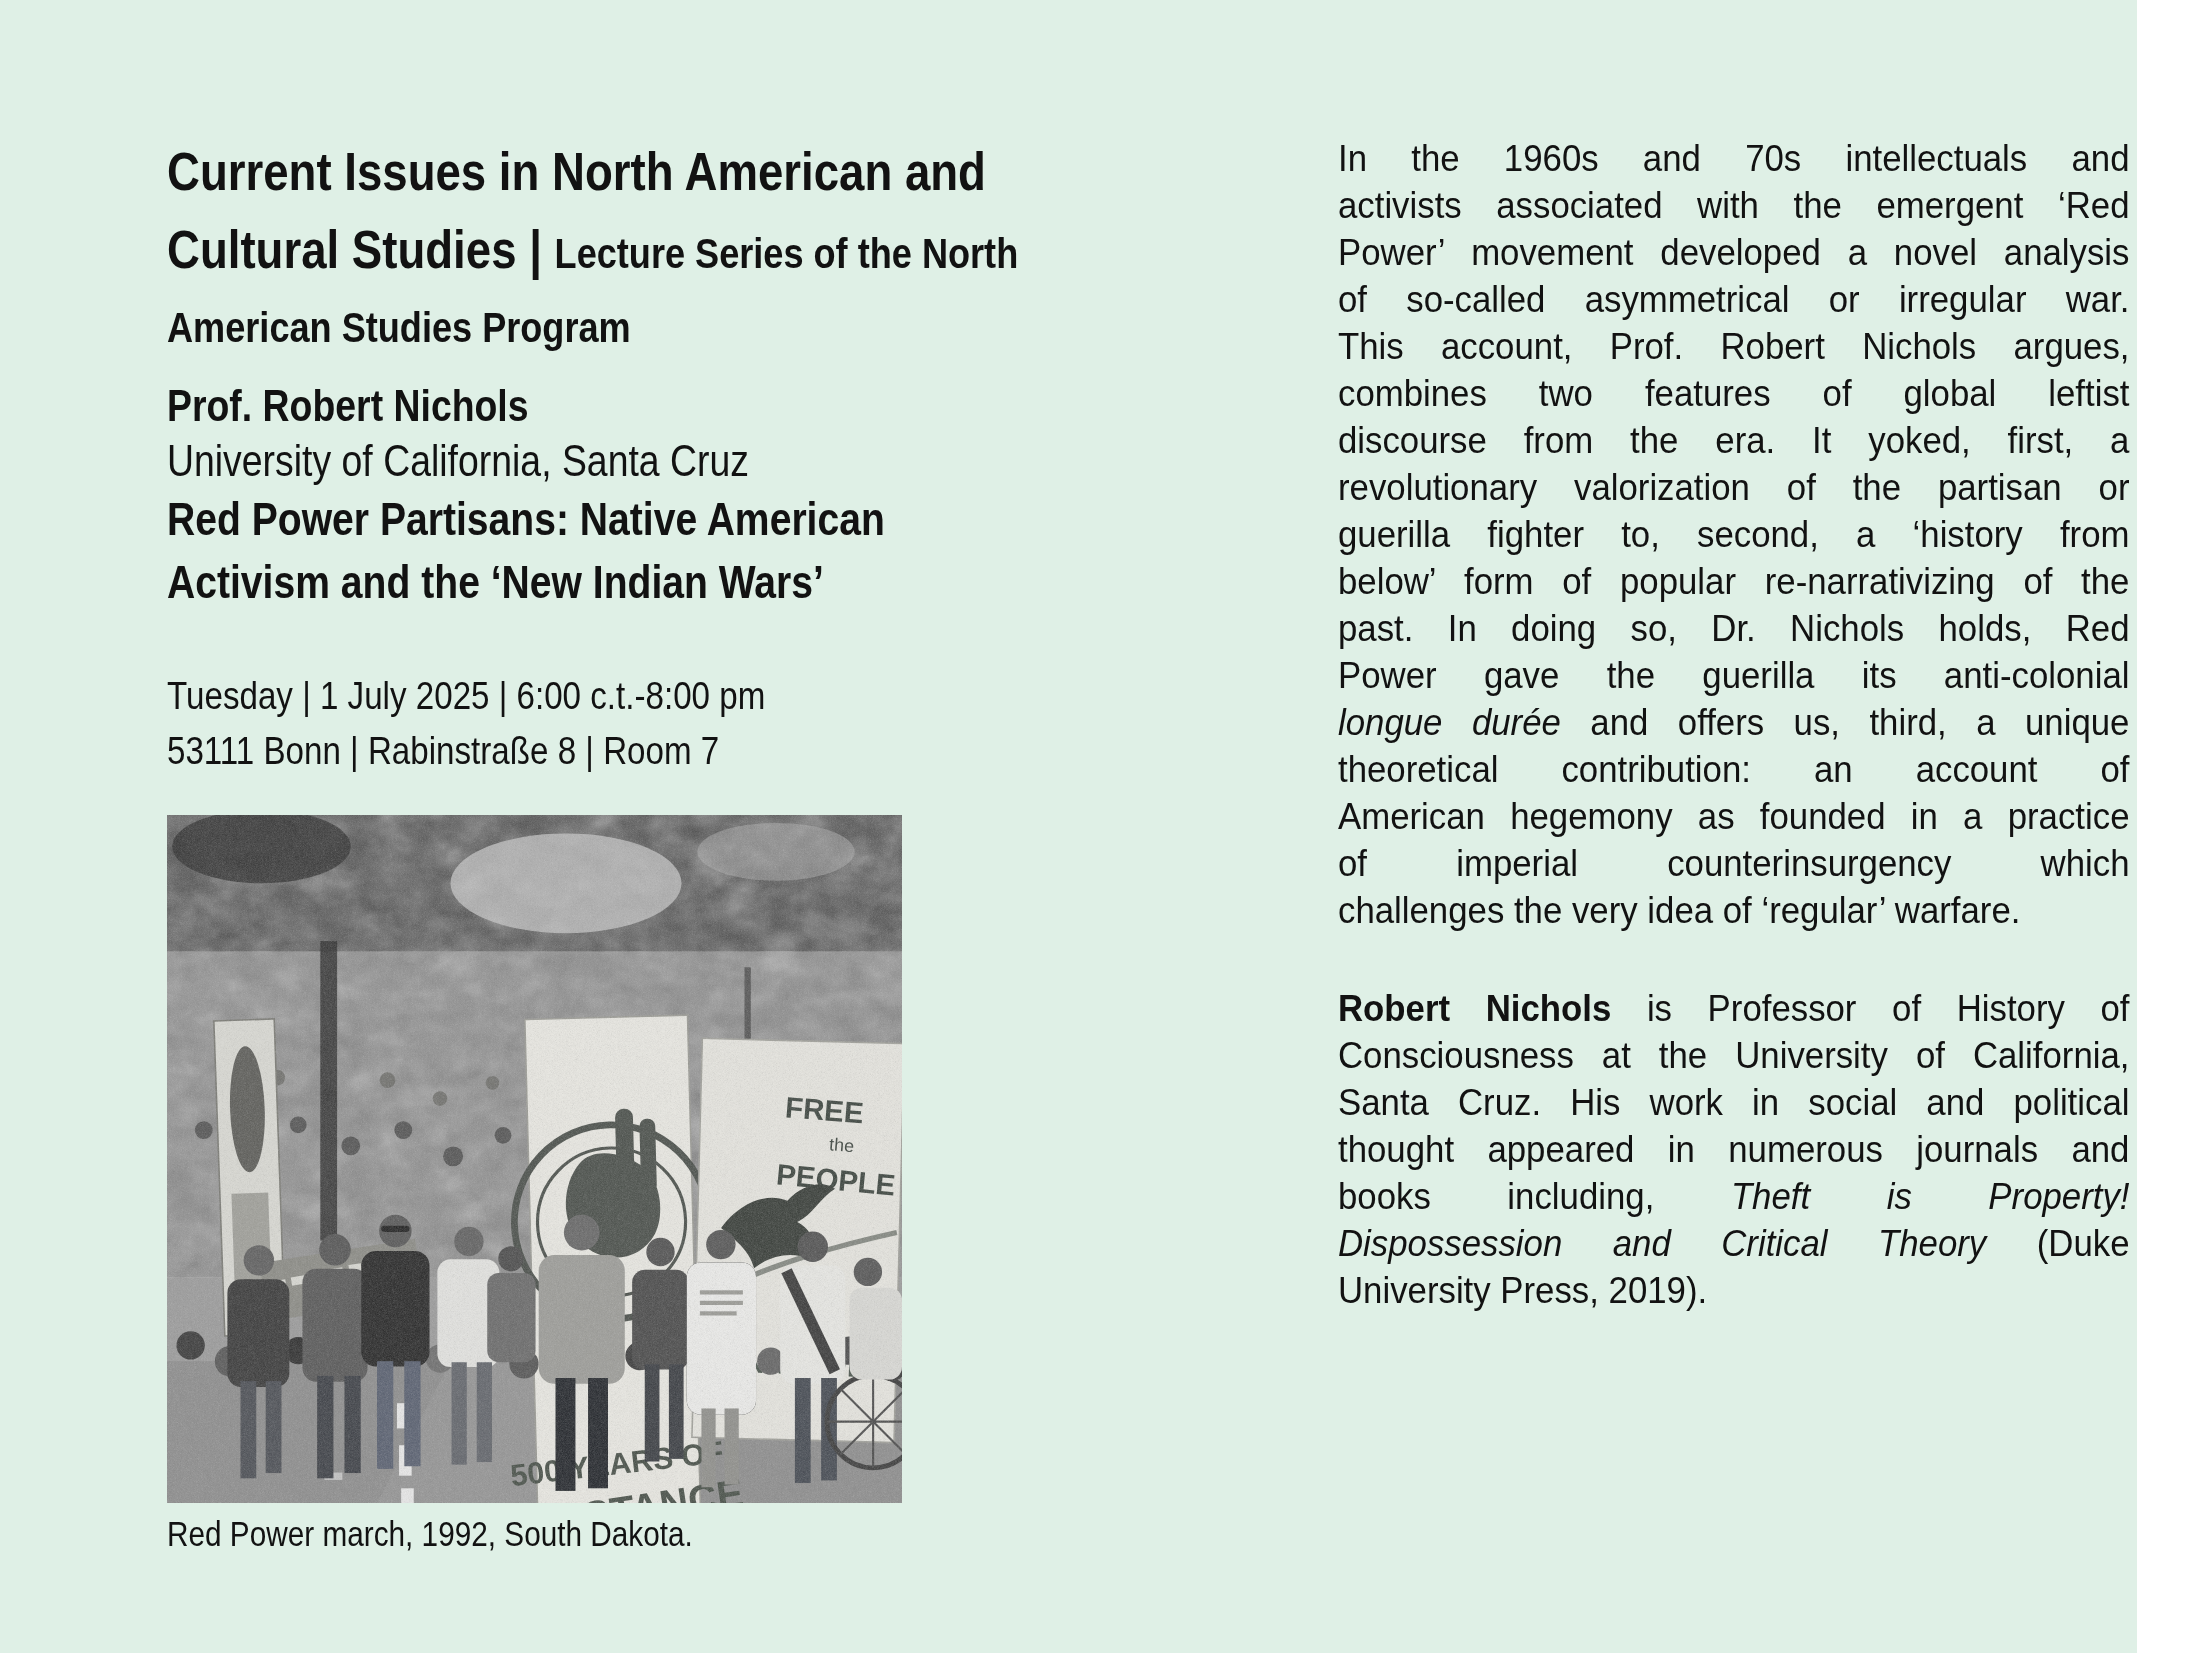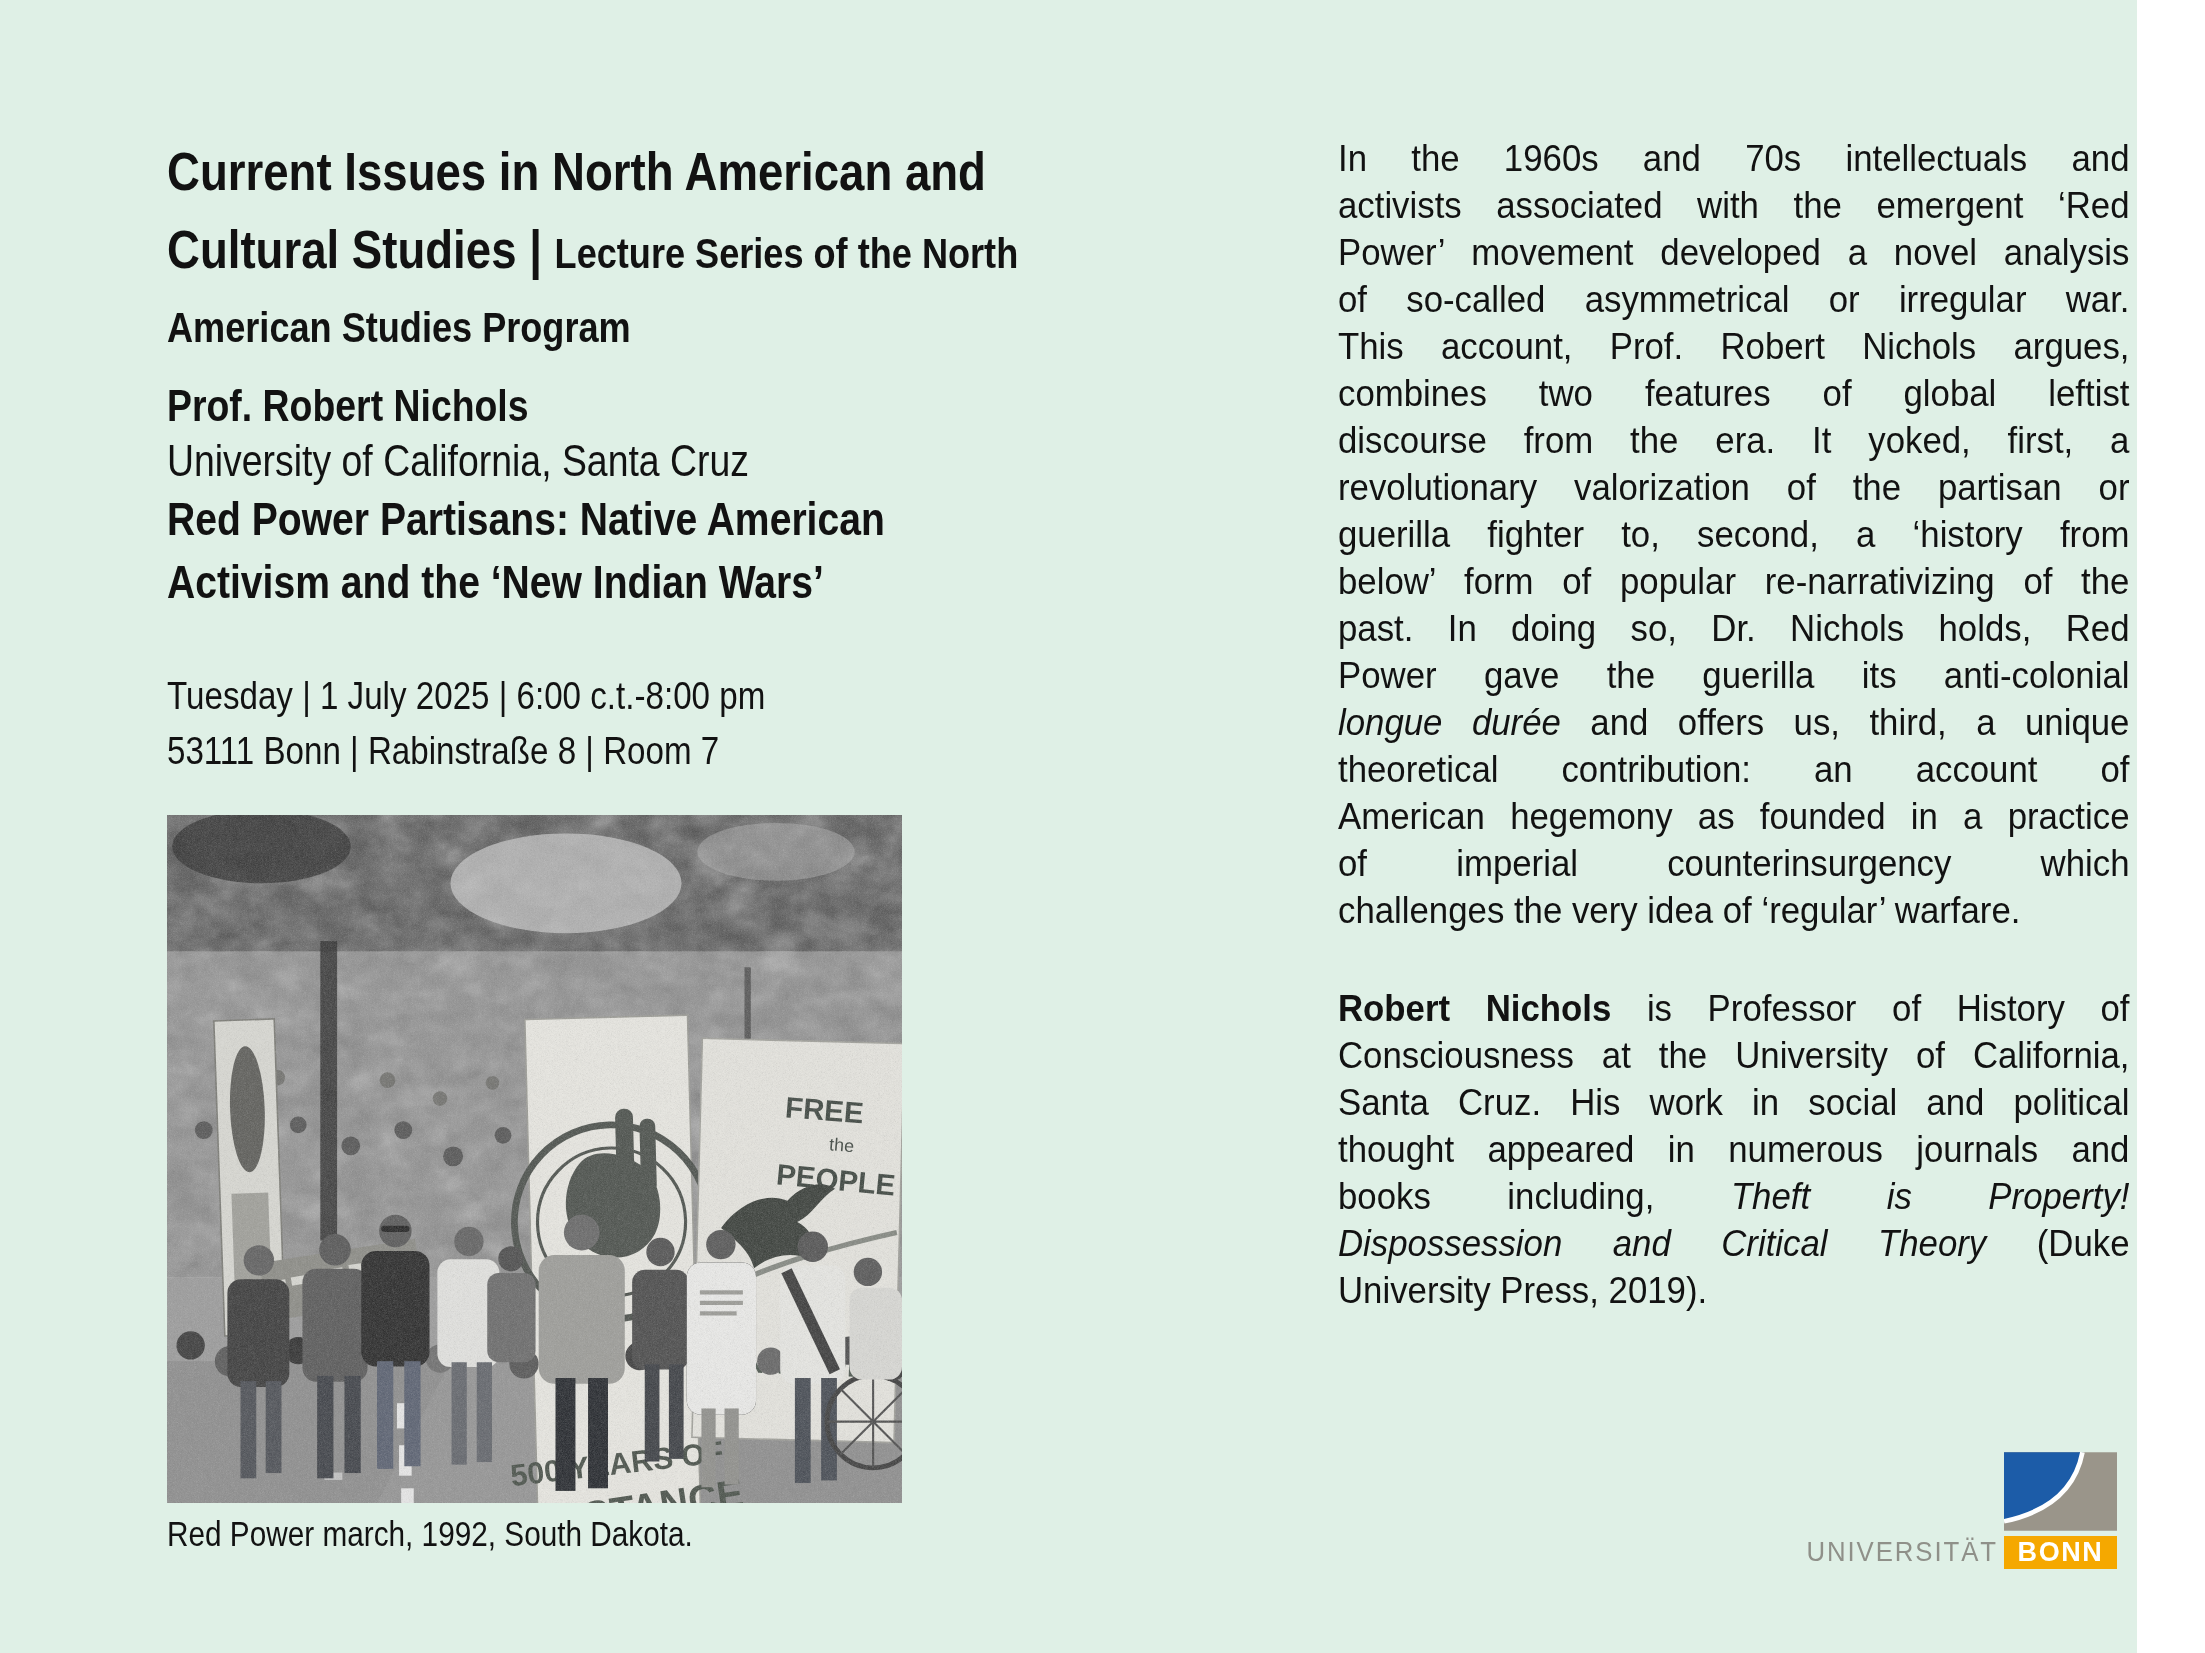--- a/index.html
+++ b/index.html
@@ -292,26 +292,15 @@
       <div class="line"><span class="b">Robert Nichols</span><span> is Professor of History of</span></div>
       <div class="line"><span>Consciousness at the University of California,</span></div>
       <div class="line"><span>Santa Cruz. His work in social and political</span></div>
       <div class="line"><span>thought appeared in numerous journals and</span></div>
       <div class="line"><span>books including, </span><span class="i">Theft is Property!</span></div>
       <div class="line"><span class="i">Dispossession and Critical Theory</span><span> (Duke</span></div>
       <div class="line"><span>University Press, 2019).</span></div>
     </div>
 
 
-  <div class="blk bonn">
-    <svg class="bonn-emblem" viewBox="0 0 216 150">
-      <rect x="0" y="0" width="216" height="150" fill="#9a958a"></rect>
-      <path d="M0,0 L150,0 C138,62 95,112 0,132 Z" fill="#1c5ca8"></path>
-      <path d="M150,0 C138,62 95,112 0,132" stroke="#ffffff" stroke-width="9" fill="none"></path>
-    </svg>
-    <div class="bonn-uni">UNIVERSITÄT</div>
-    <div class="bonn-gold">
-      <span>BONN</span>
-    </div>
-  </div>
 
 </div>
 
 
 </body></html>

